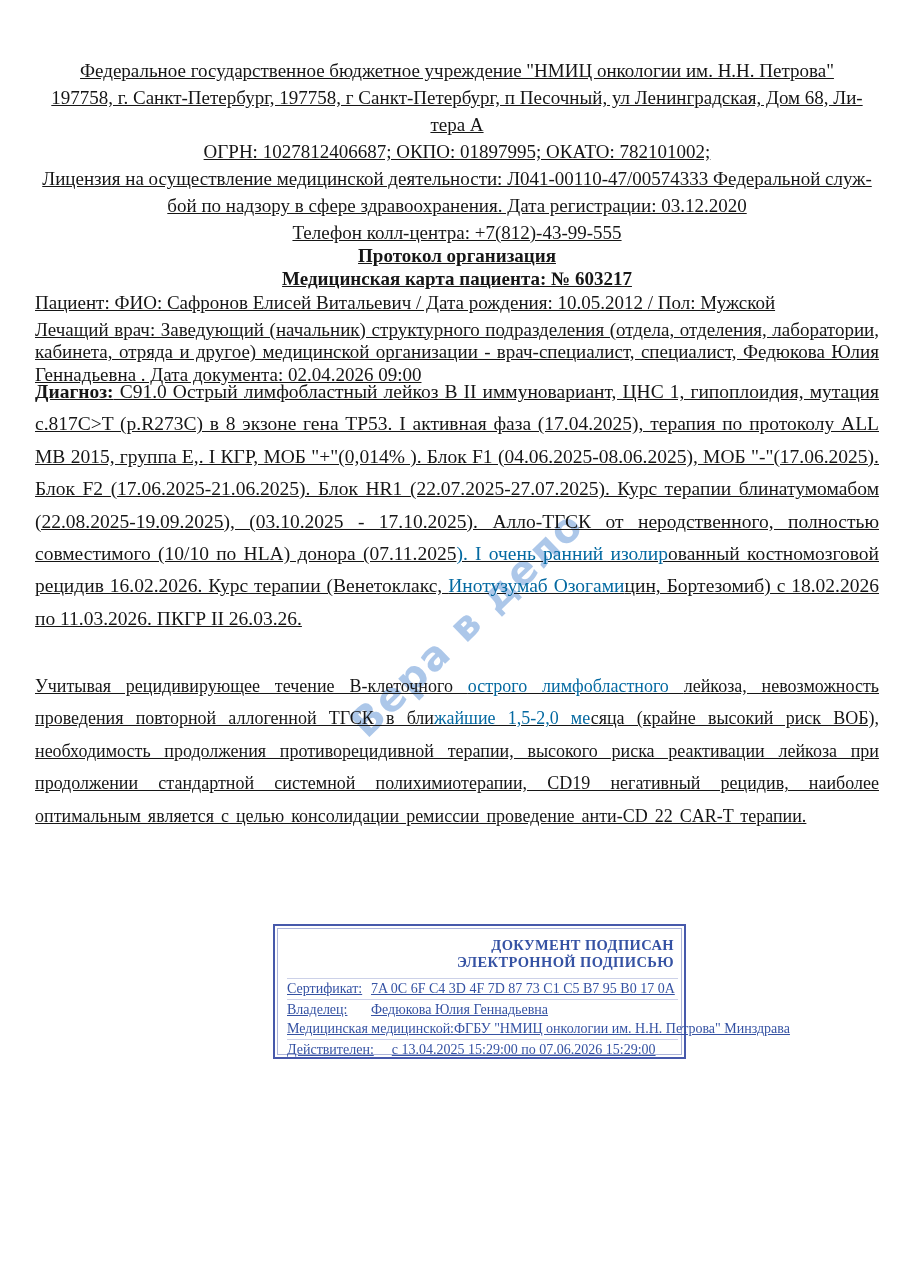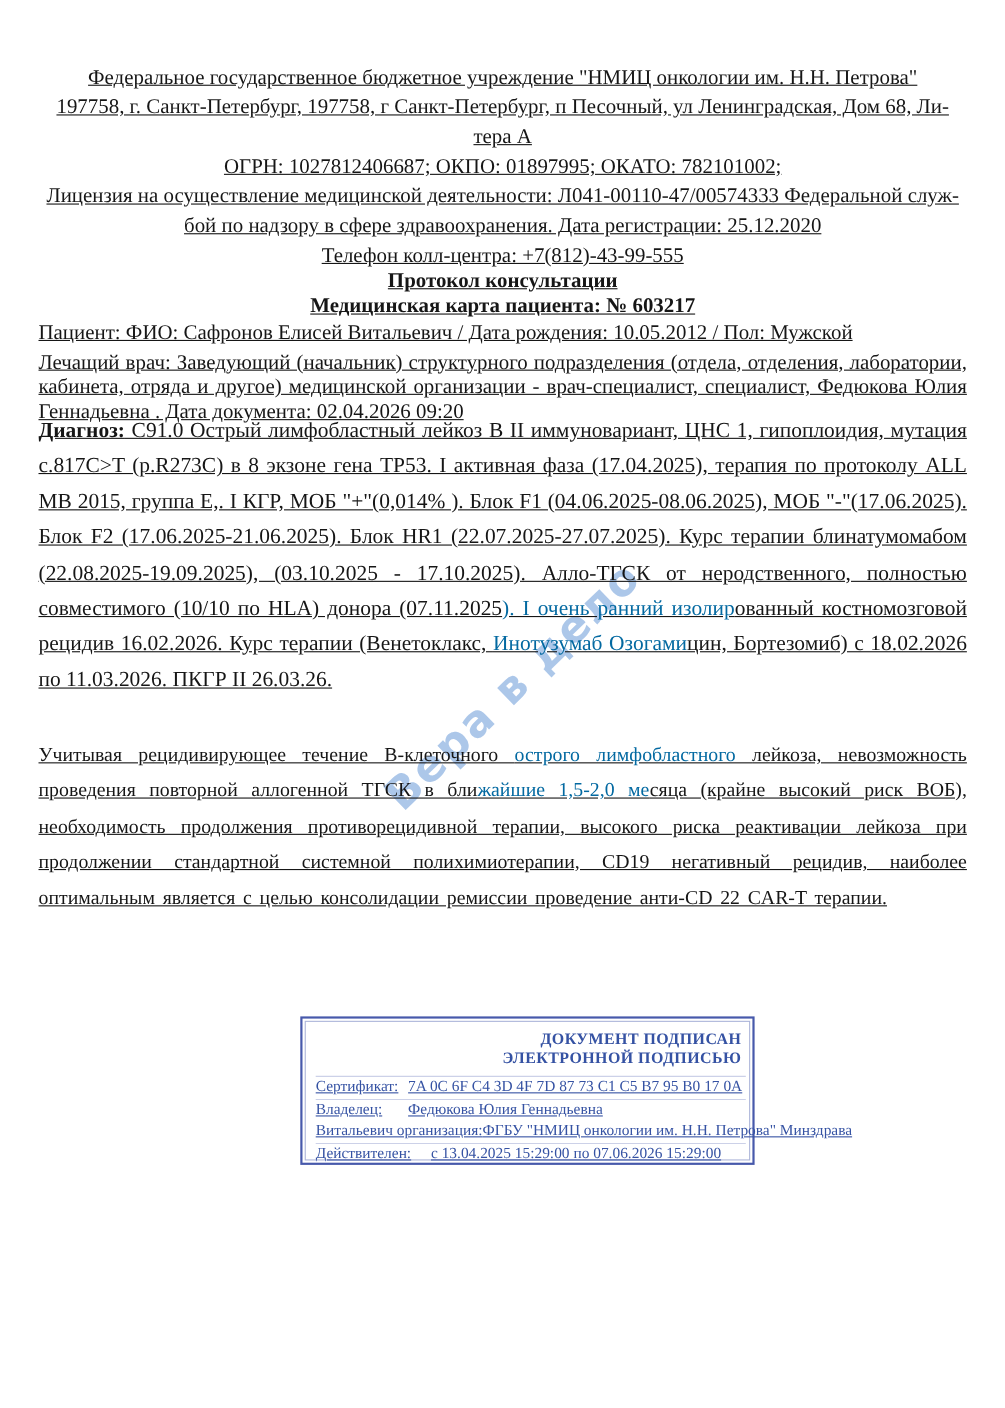--- a/index.html
+++ b/index.html
@@ -44,32 +44,32 @@
   <div class="watermark">Вера в дело</div>
 
   <div class="content-layer">
 
     <div class="block header-block">
       <div>Федеральное государственное бюджетное учреждение "НМИЦ онкологии им. Н.Н. Петрова"</div>
       <div>197758, г. Санкт-Петербург, 197758, г Санкт-Петербург, п Песочный, ул Ленинградская, Дом 68, Ли-</div>
       <div>тера А</div>
       <div>ОГРН: 1027812406687; ОКПО: 01897995; ОКАТО: 782101002;</div>
       <div>Лицензия на осуществление медицинской деятельности: Л041-00110-47/00574333 Федеральной служ-</div>
-      <div>бой по надзору в сфере здравоохранения. Дата регистрации: 25.12.2020</div>
+      <div>бой по надзору в сфере здравоохранения. Дата регистрации: 03.12.2020</div>
     </div>
 
     <div class="block contact-block">
       <div>Телефон колл-центра: +7(812)-43-99-555</div>
-      <div class="b">Протокол консультации</div>
+      <div class="b">Протокол организация</div>
       <div class="b">Медицинская карта пациента: № 603217</div>
     </div>
 
     <div class="block patient-block">
       <p>Пациент:  ФИО: Сафронов Елисей Витальевич / Дата рождения: 10.05.2012 / Пол: Мужской</p>
-      <p>Лечащий врач: Заведующий (начальник) структурного подразделения (отдела, отделения, лаборатории, кабинета, отряда и другое) медицинской организации - врач-специалист, специалист, Федюкова Юлия Геннадьевна . Дата документа: 02.04.2026 09:20</p>
+      <p>Лечащий врач: Заведующий (начальник) структурного подразделения (отдела, отделения, лаборатории, кабинета, отряда и другое) медицинской организации - врач-специалист, специалист, Федюкова Юлия Геннадьевна . Дата документа: 02.04.2026 09:00</p>
     </div>
 
     <div class="block diagnosis-block">
       <p><span class="b">Диагноз:</span><span> C91.0 Острый лимфобластный лейкоз В II иммуновариант, ЦНС 1, гипоплоидия, мутация c.817C&gt;T (p.R273C) в 8 экзоне гена TP53. I активная фаза (17.04.2025), терапия по протоколу ALL МВ 2015, группа Е,. I КГР, МОБ "+"(0,014% ). Блок F1 (04.06.2025-08.06.2025), МОБ "-"(17.06.2025). Блок F2 (17.06.2025-21.06.2025). Блок HR1 (22.07.2025-27.07.2025). Курс терапии блинатумомабом (22.08.2025-19.09.2025), (03.10.2025 - 17.10.2025). Алло-ТГСК от неродственного, полностью совместимого (10/10 по HLA) донора (07.11.2025</span><span class="gray">). I очень ранний изолир</span><span>ованный костномозговой рецидив 16.02.2026. Курс терапии (Венетоклакс, </span><span class="gray">Инотузумаб Озогами</span><span>цин, Бортезомиб) с 18.02.2026 по 11.03.2026. ПКГР II 26.03.26.</span></p>
     </div>
 
     <div class="block assessment-block">
       <p><span>Учитывая рецидивирующее течение В-клеточного </span><span class="gray">острого лимфобластного </span><span>лейкоза, невозможность проведения повторной аллогенной ТГСК в бли</span><span class="gray">жайшие 1,5-2,0 ме</span><span>сяца (крайне высокий риск ВОБ), необходимость продолжения противорецидивной терапии, высокого риска реактивации лейкоза при продолжении стандартной системной полихимиотерапии,  CD19 негативный рецидив, наиболее оптимальным является с целью консолидации ремиссии проведение анти-CD 22 CAR-T терапии.</span></p>
     </div>
 
@@ -81,21 +81,21 @@
       <div class="sig-rows">
         <div class="sig-row sig-sep">
           <span class="lbl">Сертификат:</span>
           <span class="val">7A 0C 6F C4 3D 4F 7D 87 73 C1 C5 B7 95 B0 17 0A</span>
         </div>
         <div class="sig-row sig-sep">
           <span class="lbl">Владелец:</span>
           <span class="val">Федюкова Юлия Геннадьевна</span>
         </div>
         <div class="sig-row">
-          <span class="lbl">Витальевич организация:</span>
+          <span class="lbl">Медицинская медицинской:</span>
           <span class="val">ФГБУ "НМИЦ онкологии им. Н.Н. Петрова" Минздрава</span>
         </div>
         <div class="sig-row sig-sep">
           <span class="lbl" style="min-width:0;margin-right:18px;">Действителен:</span>
           <span class="val">с 13.04.2025 15:29:00 по 07.06.2026 15:29:00</span>
         </div>
       </div>
     </div>
 
   </div>

